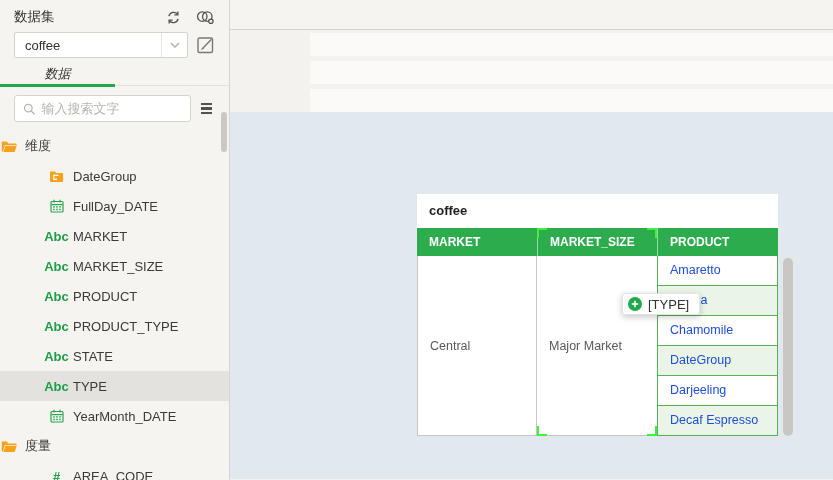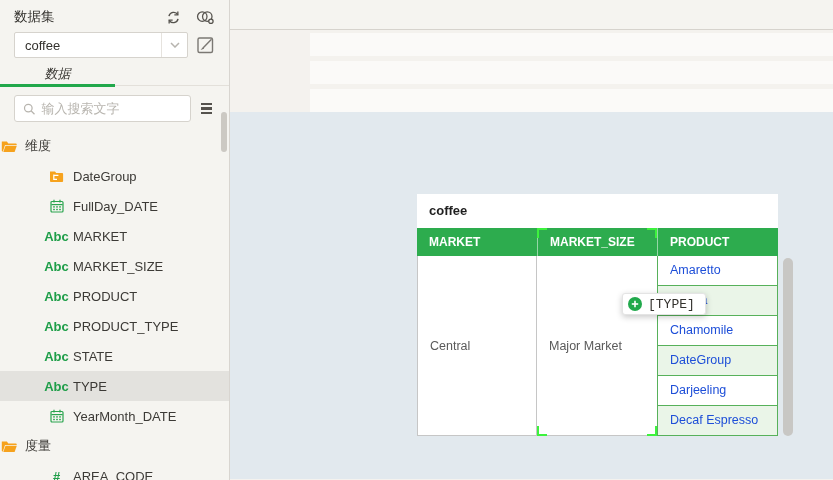--- a/index.html
+++ b/index.html
@@ -68,21 +68,21 @@
   .bracket { position:absolute; width:10px; height:10px; z-index:3; }
   .bracket.tl { left:307px; top:116px; border-top:2px solid #3df23d; border-left:2px solid #3df23d; }
   .bracket.tr { left:417px; top:116px; border-top:2px solid #3df23d; border-right:2px solid #3df23d; }
   .bracket.bl { left:307px; top:314px; border-bottom:2px solid #3df23d; border-left:2px solid #3df23d; }
   .bracket.br { left:417px; top:314px; border-bottom:2px solid #3df23d; border-right:2px solid #3df23d; }
 
   .vscroll-thumb { position:absolute; left:553px; top:146px; width:10px; height:178px; border-radius:5px; background:#c8c7c4; cursor:pointer; }
 
   .drag-tooltip { position:absolute; left:392px; top:181px; height:22px; display:flex; align-items:center; gap:6px;
                   background:#fff; border:1px solid #e4e4e4; border-radius:3px; padding:0 10px 0 5px;
-                  box-shadow:0 2px 6px rgba(0,0,0,.22); z-index:5;font-family:Liberation Mono, monospace; }
+                  box-shadow:0 2px 6px rgba(0,0,0,.22); z-index:5; }
   .plus-circle { width:14px; height:14px; border-radius:50%; background:#21a94c; display:flex; align-items:center; justify-content:center; }
   .drag-tooltip .tt-label { font-size:13px; color:#33312d; }
 </style>
 </head>
 <body>
 
 <div class="app">
 
   <aside class="sidebar">
 

